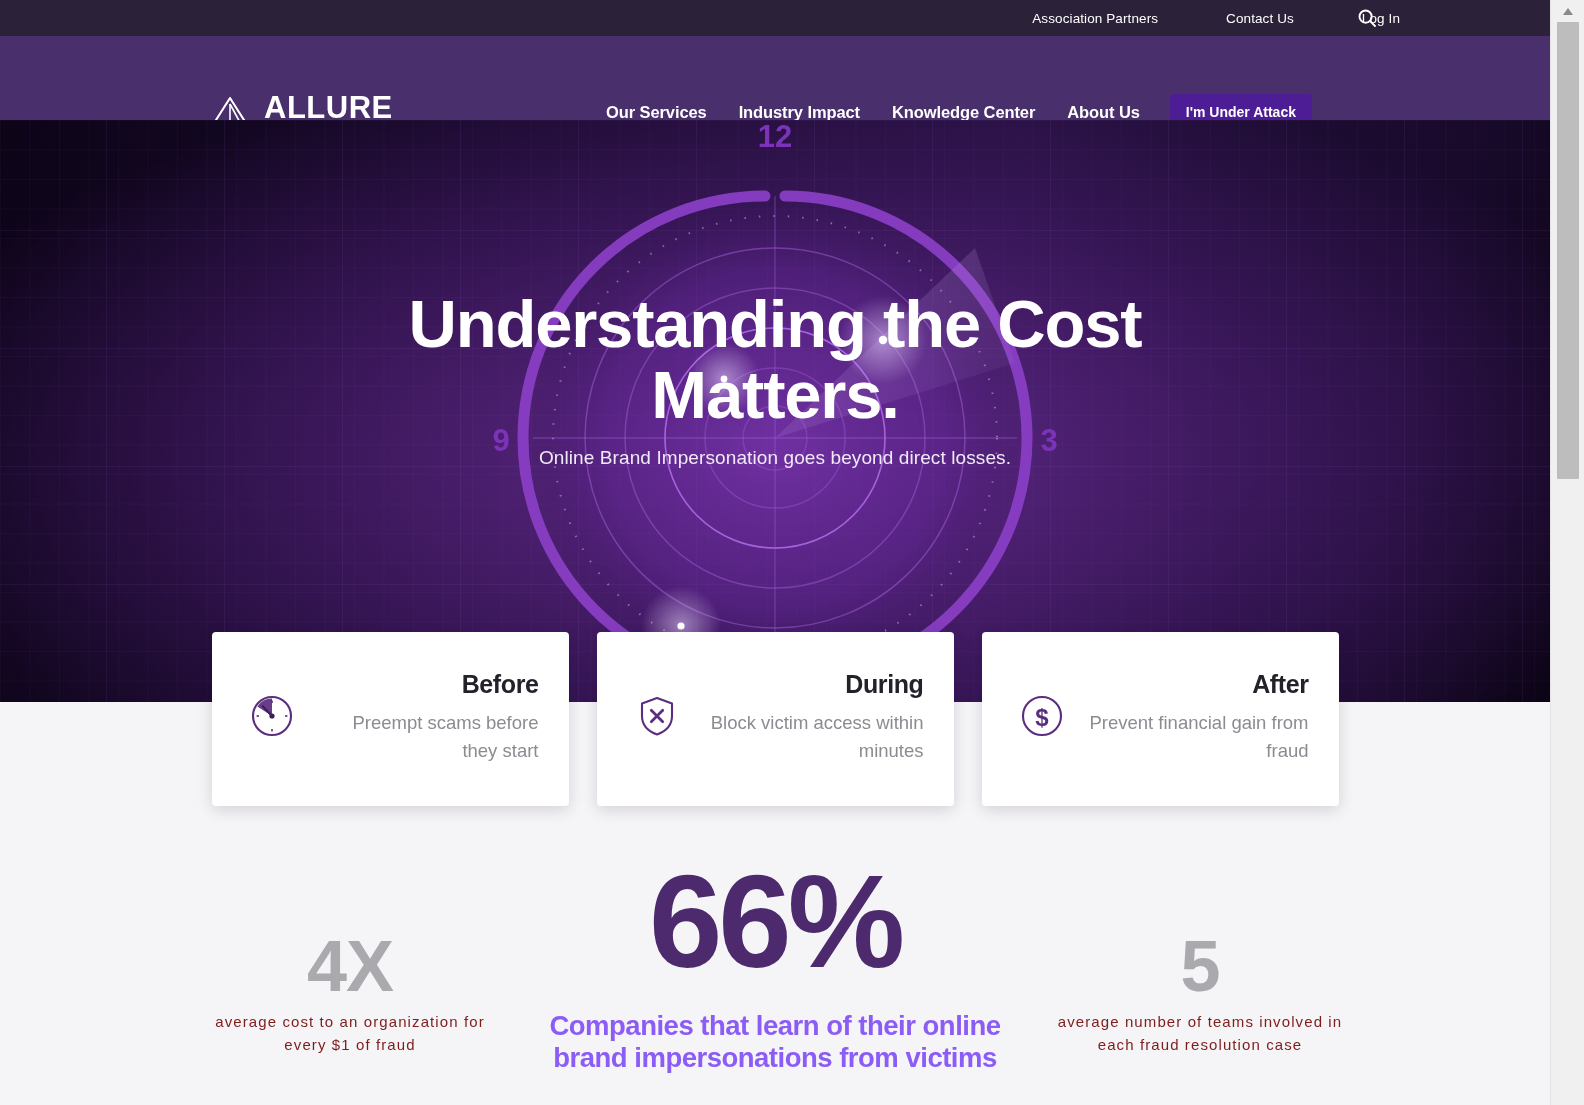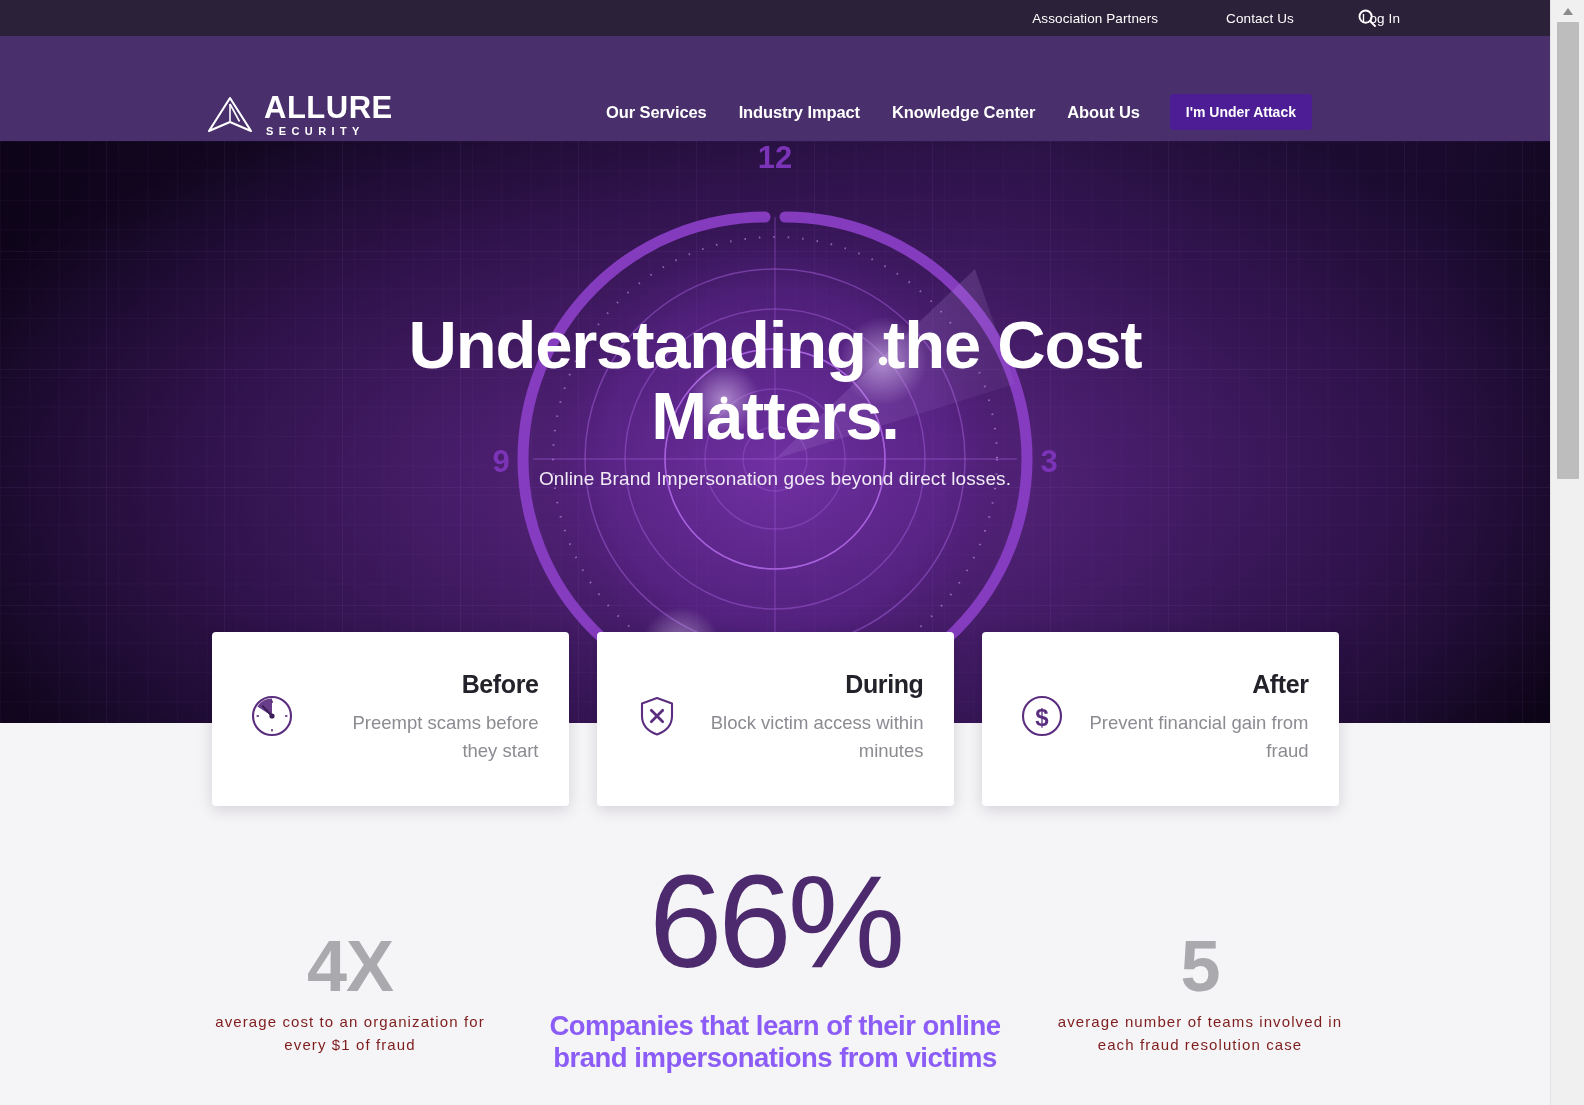--- a/index.html
+++ b/index.html
@@ -58,21 +58,21 @@
     right: 172px;
     top: 7px;
     width: 22px; height: 22px;
     display: flex; align-items: center; justify-content: center;
     cursor: pointer;
   }
 
   
   .header {
     position: relative;
-    height: 105px;
+    height: 84px;
     background: #492f6b;
     display: flex;
     align-items: center;
     padding-left: 36px;
   }
   .logo {
     position: absolute;
     left: 206px;
     top: 56px;
     display: flex;
@@ -242,21 +242,21 @@
     color: #aaaaae;
     font-size: 72px;
     font-weight: 800;
     line-height: 1;
     letter-spacing: -1px;
     margin-bottom: 0;
   }
   .stat-num-big {
     color: #4d2a6e;
     font-size: 132px;
-    font-weight: 400;
+    font-weight: 700;
     line-height: 1;
     letter-spacing: -4px;
     margin-bottom: 22px;
   }
   .stat-label {
     color: #7f1d1d;
     font-size: 15px;
     font-weight: 400;
     line-height: 1.55;
     letter-spacing: 1.1px;

